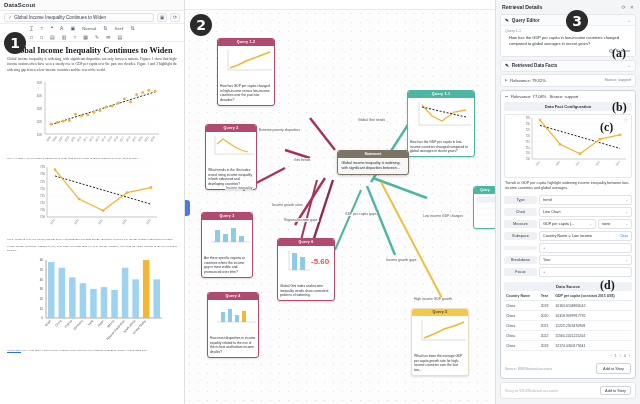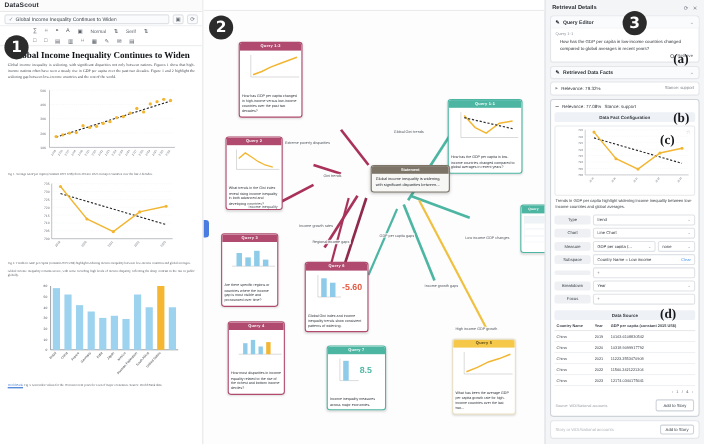--- a/index.html
+++ b/index.html
@@ -530,32 +530,20 @@
           <line x1="9" y1="22" x2="30" y2="22" stroke="#aaa" stroke-width="0.4"></line>
           <line x1="9" y1="2" x2="9" y2="22" stroke="#aaa" stroke-width="0.4"></line>
           <rect x="12" y="5" width="5" height="17" fill="#8ecbe8"></rect>
           <rect x="20" y="9" width="5" height="13" fill="#8ecbe8"></rect>
           <text x="31" y="16" font-size="8" font-weight="bold" fill="#e2563c" font-family="Liberation Sans, sans-serif">-5.60</text>
         </svg>
       </div>
       <div class="node-txt">Global Gini index and income inequality trends show consistent patterns of widening.</div>
     </div>
 
-    <div class="node" style="left:112px; top:314px; width:54px; border:1px solid #4cb6a3;">
-      <div class="node-hd" style="background:#4cb6a3;">Query 7</div>
-      <div class="node-bd">
-        <svg width="50" height="28" viewBox="0 0 50 28">
-          <line x1="9" y1="22" x2="26" y2="22" stroke="#aaa" stroke-width="0.4"></line>
-          <line x1="9" y1="2" x2="9" y2="22" stroke="#aaa" stroke-width="0.4"></line>
-          <rect x="12" y="4" width="5" height="18" fill="#8ecbe8"></rect>
-          <text x="27" y="15" font-size="8" font-weight="bold" fill="#4cb6a3" font-family="Liberation Sans, sans-serif">8.5</text>
-        </svg>
-      </div>
-      <div class="node-txt">Income inequality measures across major economies.</div>
-    </div>
 
     <div class="node" style="left:288px; top:186px; width:24px; border:1px solid #4cb6a3;">
       <div class="node-hd" style="background:#4cb6a3; font-size:3px;">Query</div>
       <div class="node-bd">
         <svg width="20" height="26" viewBox="0 0 20 26">
           <rect x="1" y="1" width="18" height="5" fill="#eef3f7" stroke="#d6dde3" stroke-width="0.3"></rect>
           <rect x="1" y="7" width="18" height="5" fill="#fff" stroke="#e6ebef" stroke-width="0.3"></rect>
           <rect x="1" y="13" width="18" height="5" fill="#fff" stroke="#e6ebef" stroke-width="0.3"></rect>
           <rect x="1" y="19" width="18" height="5" fill="#fff" stroke="#e6ebef" stroke-width="0.3"></rect>
         </svg>

